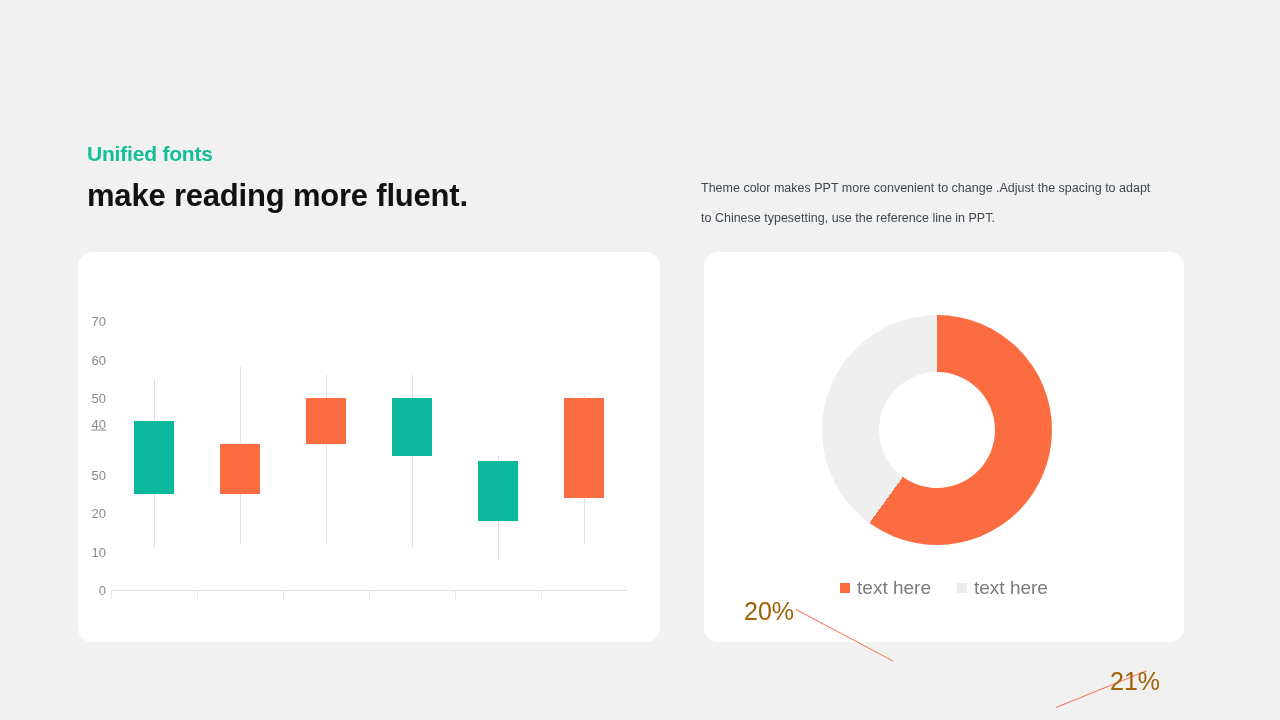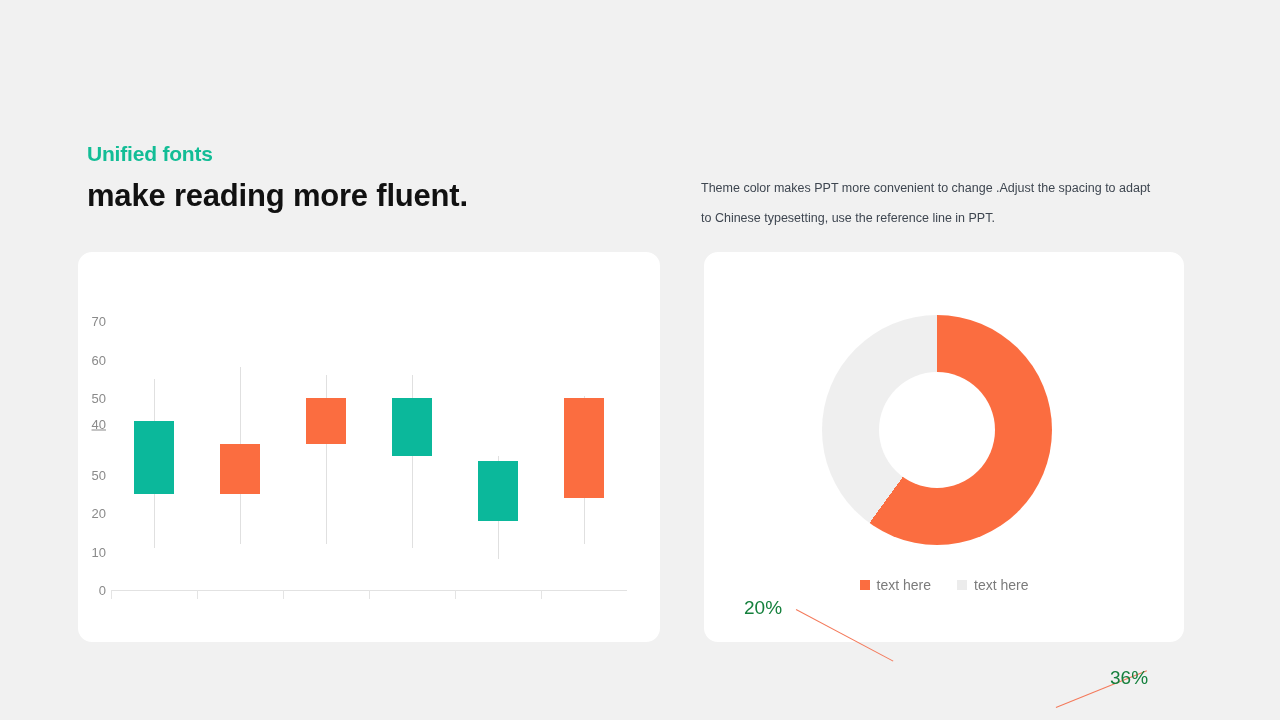--- a/index.html
+++ b/index.html
@@ -56,31 +56,31 @@
   
   .donut {
     position: absolute; left: 118px; top: 63px; width: 230px; height: 230px;
     border-radius: 50%;
   }
   .donut-hole {
     position: absolute; left: 50%; top: 50%; width: 116px; height: 116px;
     margin-left: -58px; margin-top: -58px;
     background: #ffffff; border-radius: 50%;
   }
-  .pct-label { position: absolute; font-size: 19px; color: #15803d; }
+  .pct-label { position: absolute; font-size: 25px; color: #a16207; }
   .pct-20 { left: 40px; top: 345px; }
   .pct-30 { left: 406px; top: 415px; }
   .leader { position: absolute; height: 1.3px; background: #f4795a; transform-origin: 0 50%; }
   .legend {
     position: absolute; left: 0; top: 325px; width: 480px;
     display: flex; justify-content: center; align-items: center; gap: 26px;
   }
   .legend-item { display: flex; align-items: center; gap: 7px; }
   .legend-swatch { width: 10px; height: 10px; }
-  .legend-text { font-size: 14px; color: #7b7b7b; }
+  .legend-text { font-size: 19px; color: #7b7b7b; }
 </style>
 </head>
 <body>
 
 <div class="slide">
 
   <div class="heading">
     <div class="heading-line1">Unified fonts</div>
     <div class="heading-line2">make reading more fluent.</div>
   </div>
@@ -137,21 +137,21 @@
     </div>
   </div>
 
   <div class="card card-right">
     <div class="donut" id="donut" style="background: conic-gradient(rgb(251, 109, 64) 0deg, rgb(251, 109, 64) 216deg, rgb(239, 239, 239) 216deg, rgb(239, 239, 239) 360deg);">
       <div class="donut-hole"></div>
     </div>
     <div class="leader" id="leader-20" style="left: 92px; top: 357px; width: 110px; transform: rotate(28deg);"></div>
     <div class="leader" id="leader-30" style="left: 352px; top: 455px; width: 98px; transform: rotate(-22deg);"></div>
     <div class="pct-label pct-20">20%</div>
-    <div class="pct-label pct-30">36%</div>
+    <div class="pct-label pct-30">21%</div>
     <div class="legend" id="donut-legend">
         <div class="legend-item">
           <span class="legend-swatch" style="background: rgb(251, 109, 64);"></span>
           <span class="legend-text">text here</span>
         </div>
         <div class="legend-item">
           <span class="legend-swatch" style="background: rgb(236, 236, 236);"></span>
           <span class="legend-text">text here</span>
         </div>
       </div>

